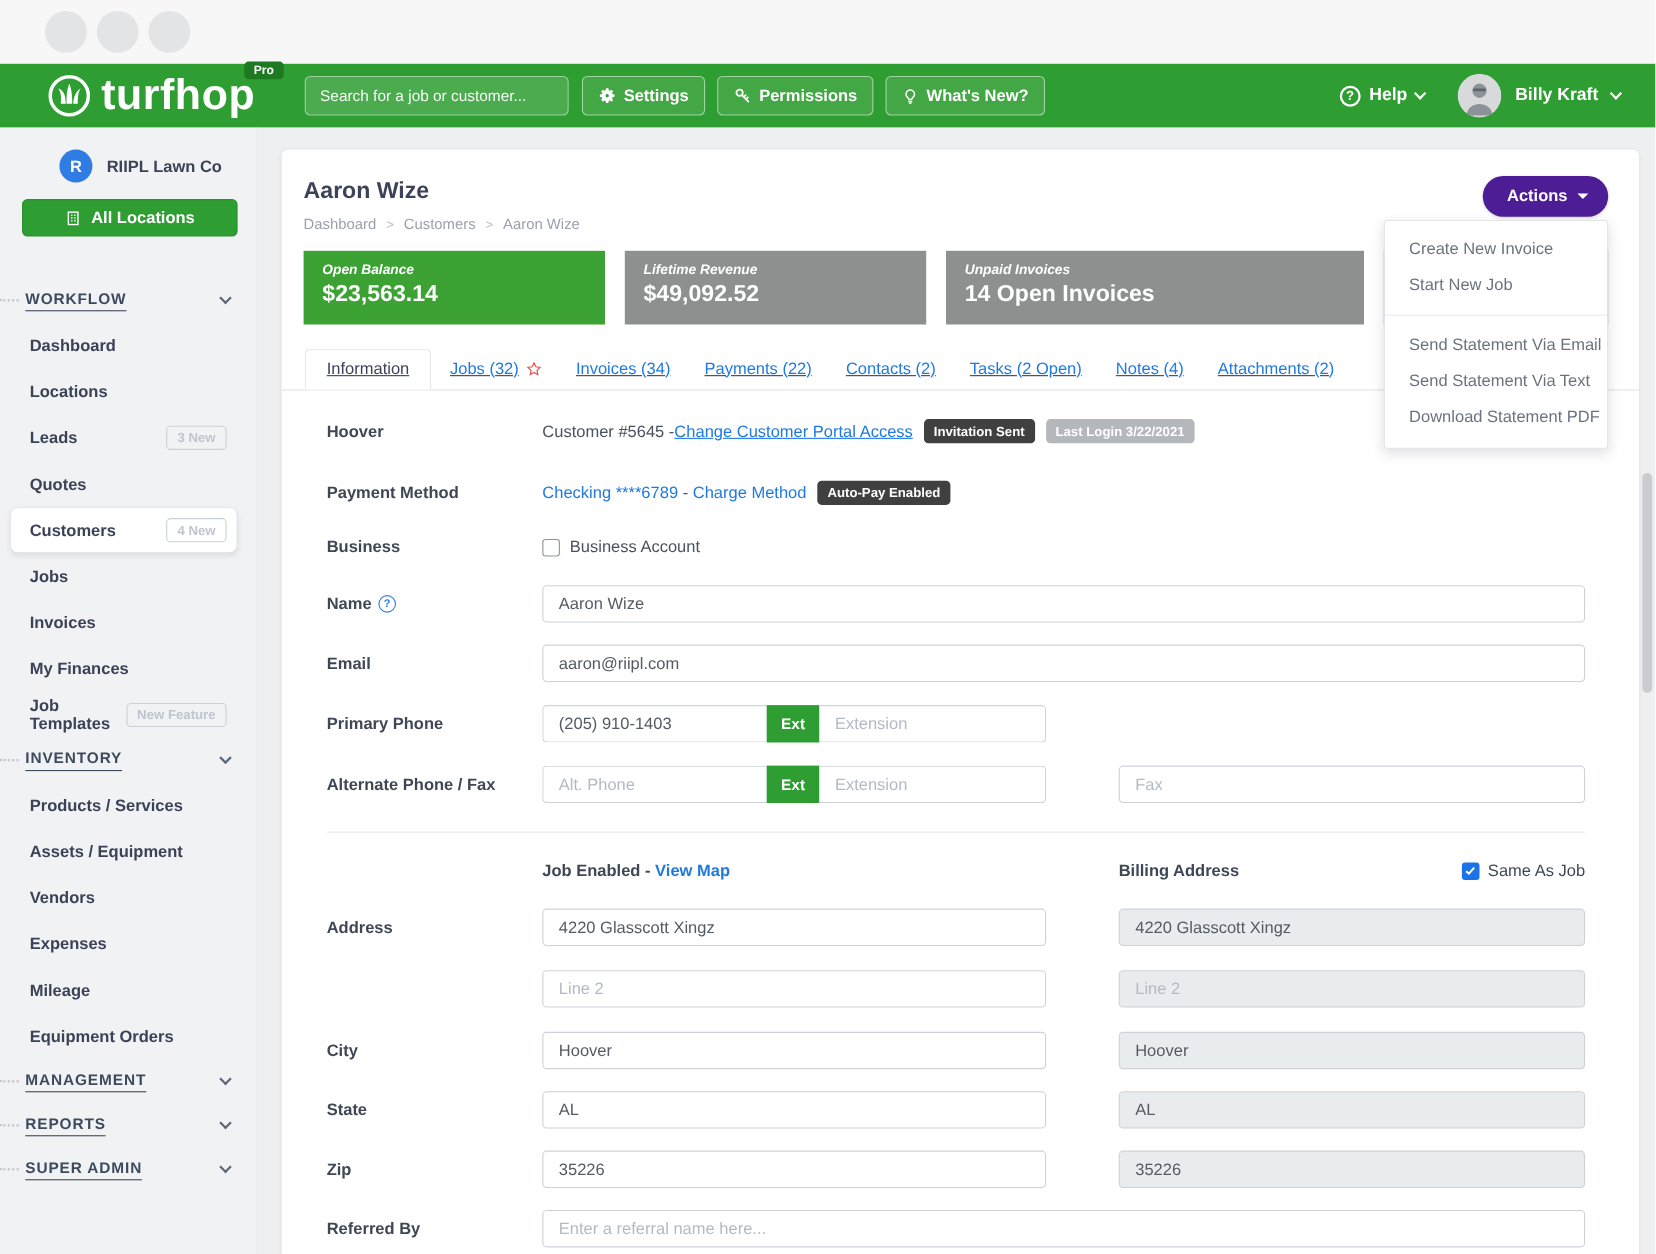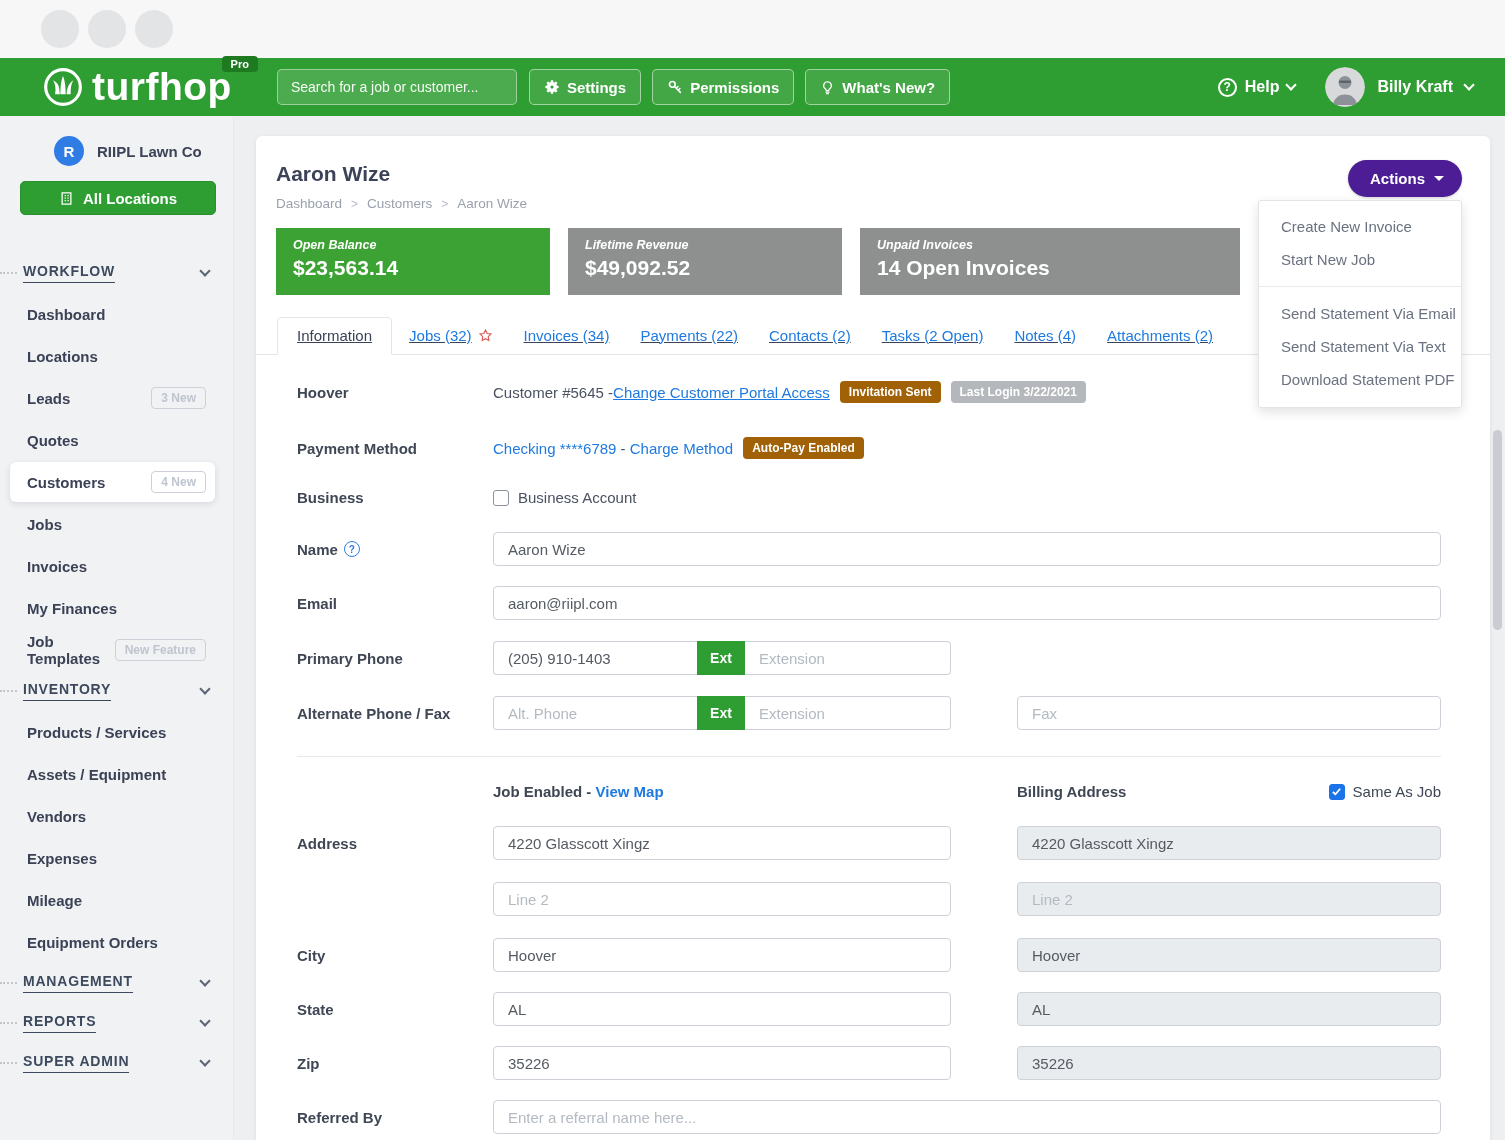--- a/index.html
+++ b/index.html
@@ -72,21 +72,21 @@
   .tab.active { border:1px solid #e2e4e8; border-bottom:1px solid #fff; border-radius:5px 5px 0 0; margin-bottom:-1px; color:#3c4257; padding:9px 19px 10px; }
 
   .form { padding:0 49px 60px 41px; }
   .frow { display:flex; align-items:center; }
   .flabel { flex:0 0 196px; font-size:15px; font-weight:700; color:#3f4654; display:flex; align-items:center; gap:6px; }
   .fcontent { flex:1; display:flex; align-items:center; min-width:0; }
   .ftext { font-size:15px; color:#4a5160; }
   .flink { font-size:15px; color:#1f7ae0; cursor:pointer; }
   .flink.underline { text-decoration:underline; }
   .badge { font-size:12px; font-weight:700; color:#fff; padding:4px 9px; border-radius:4px; margin-left:10px; white-space:nowrap; }
-  .badge-green { background:#a16207; }
+  .badge-green { background:#404040; }
   .badge-gray { background:#b4b7bb; }
   .tinput { height:34px; border:1px solid #ced2d8; border-radius:4px; font-size:15px; color:#555b63; padding:0 14px; outline:none; background:#fff; width:100%; font-family:inherit; }
   .tinput::placeholder { color:#b3bac2; }
   .tinput:disabled { background:#e9ecef; color:#555b63; }
   .checkbox { width:16px; height:16px; border:1px solid #8d939b; border-radius:3px; background:#fff; display:inline-flex; align-items:center; justify-content:center; cursor:pointer; flex:0 0 16px; }
   .checkbox.checked { background:#1a73e8; border-color:#1a73e8; }
   .q-icon { width:16px; height:16px; border:1.5px solid #2e7ce4; border-radius:50%; color:#2e7ce4; font-size:10px; font-weight:700; display:inline-flex; align-items:center; justify-content:center; }
   .phone-group { display:flex; align-items:center; flex:0 0 458px; }
   .phone-group .tinput.pfirst { width:204px; border-radius:4px 0 0 4px; border-right:none; }
   .ext-box { width:48px; height:34px; background:#2f9e32; color:#fff; font-size:14px; font-weight:700; display:flex; align-items:center; justify-content:center; flex:0 0 48px; }

